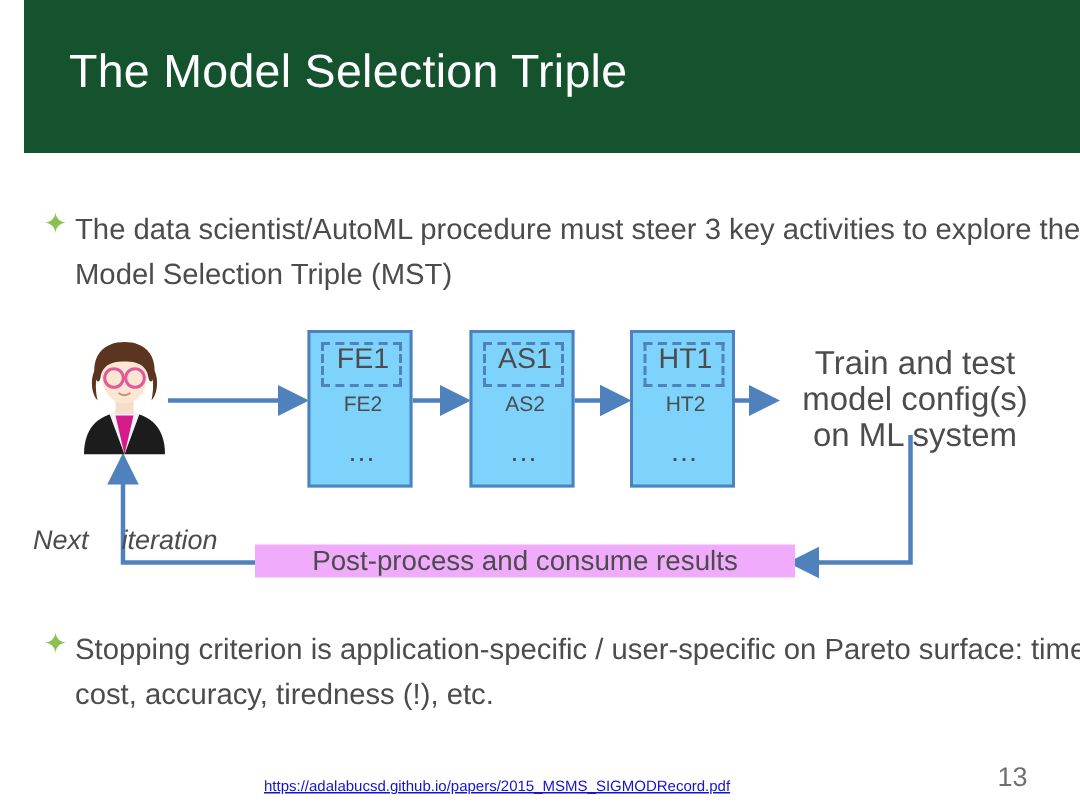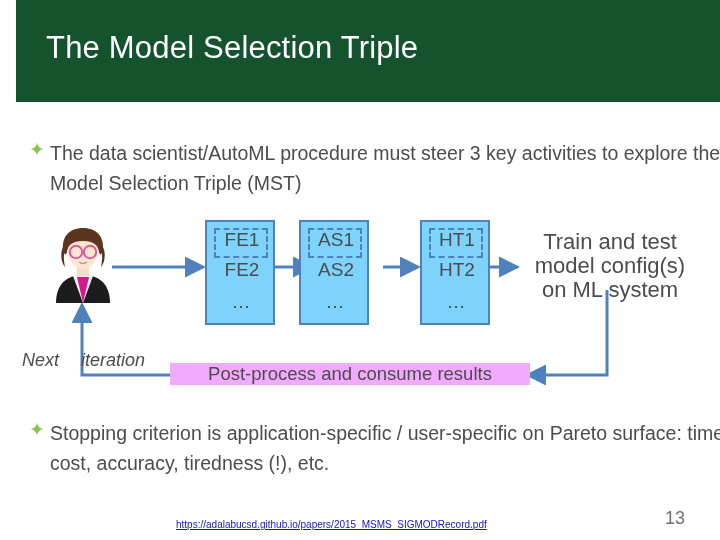--- a/index.html
+++ b/index.html
@@ -46,28 +46,28 @@
   .stagebox .inner{
     position:absolute;left:7px;top:6px;width:54px;height:30px;
     border:2px dashed #4f81bd;box-sizing:border-box;
   }
   .stagebox .l1{
     position:absolute;left:0;top:8px;width:70px;text-align:center;
     color:#4c4c4c;font-size:19px;line-height:19px;
   }
   .stagebox .l2{
     position:absolute;left:0;top:38px;width:70px;text-align:center;
-    color:#4c4c4c;font-size:19px;line-height:19px;
+    color:#4c4c4c;font-size:14px;line-height:19px;
   }
   .stagebox .l3{
     position:absolute;left:0;top:70px;width:70px;text-align:center;
     color:#4c4c4c;font-size:19px;line-height:19px;letter-spacing:2px;
   }
   #box-fe{left:205px;}
-  #box-as{left:299px;}
+  #box-as{left:313px;}
   #box-ht{left:420px;}
 
   .endlabel{
     position:absolute;left:520px;top:25px;width:180px;
     color:#4c4c4c;font-size:22px;line-height:24px;text-align:center;
   }
 
   .looplabel{
     position:absolute;left:170px;top:158px;width:360px;
     color:#4c4c4c;font-size:18.5px;line-height:22px;

